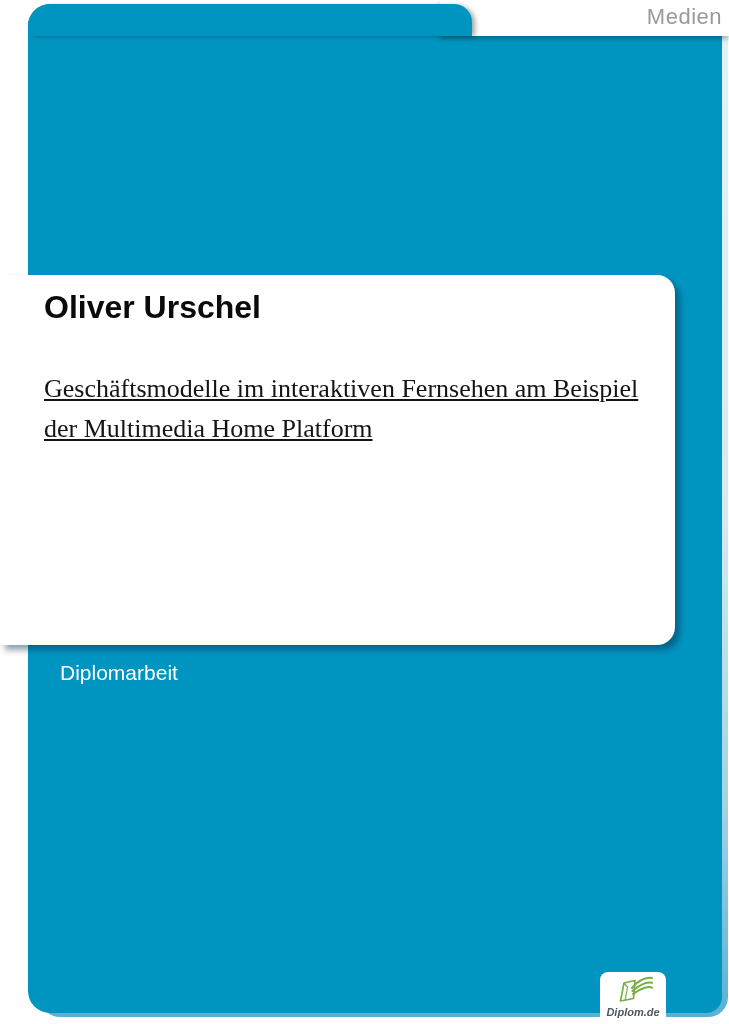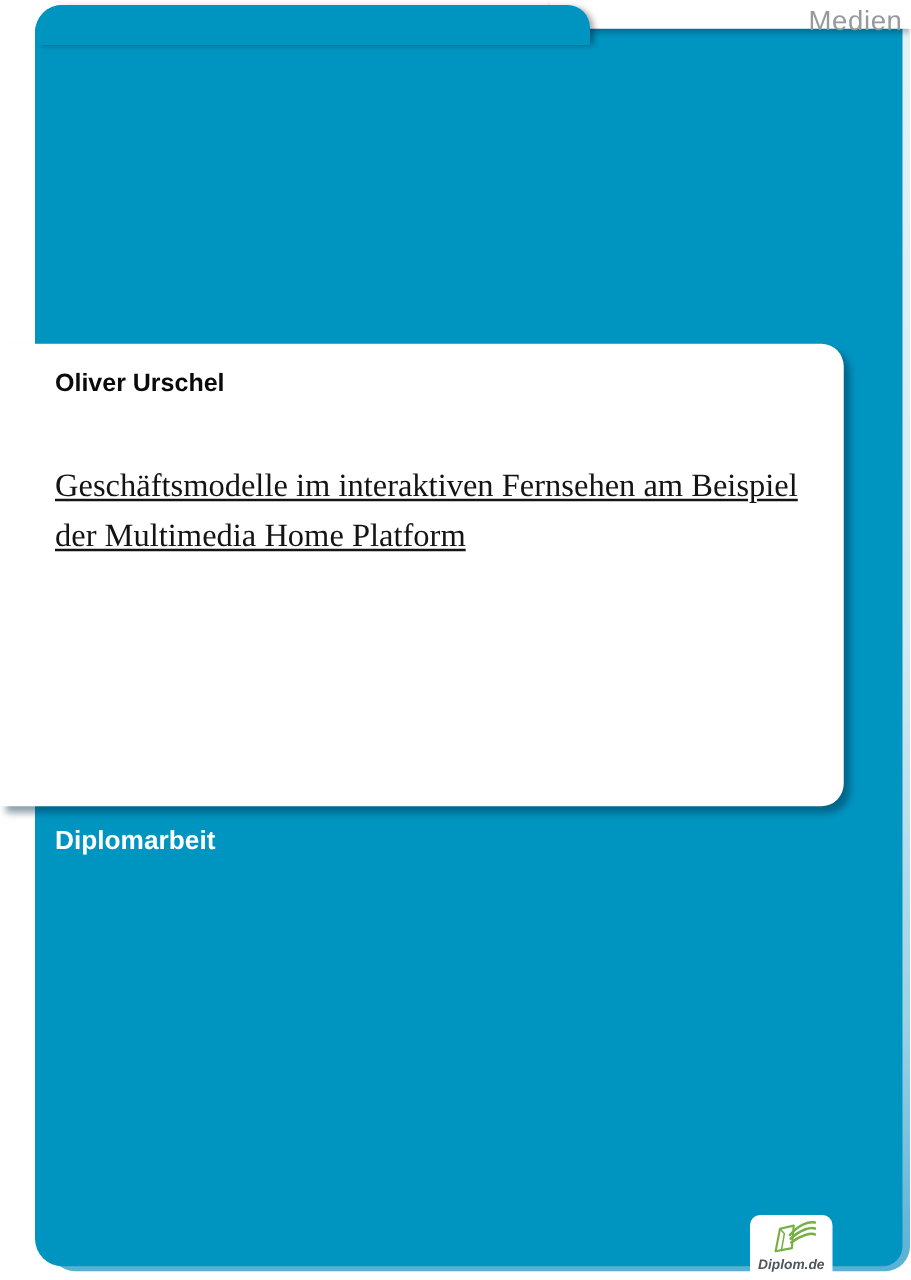--- a/index.html
+++ b/index.html
@@ -17,21 +17,21 @@
     background:linear-gradient(180deg,#e4f2f8 0%,#d3eaf3 50%,#9ed2e5 80%,#58b1d4 100%);
     z-index:1;
   }
   .teal-panel{
     position:absolute;left:28px;top:4px;width:694px;height:1009px;
     background:#0095c1;
     border-radius:22px 14px 16px 22px;
     z-index:2;
   }
   .header-strip{
-    position:absolute;left:440px;right:0;top:0;height:23px;
+    position:absolute;left:440px;right:0;top:0;height:36px;
     background:#ffffff;
     box-shadow:0 3px 5px rgba(0,0,0,0.28);
     z-index:3;
   }
   .category-label{
     position:absolute;right:7px;top:4px;
     font-size:22px;color:#97999b;letter-spacing:0.5px;
   }
   .tab-corner{
     position:absolute;left:28px;top:4px;width:444px;height:32px;
@@ -43,32 +43,32 @@
   .title-card{
     position:absolute;left:0;top:275px;width:675px;height:370px;
     background:#ffffff;
     border-radius:0 18px 18px 0;
     box-shadow:5px 5px 6px rgba(0,45,70,0.45);
     z-index:5;
     box-sizing:border-box;
     padding:18px 0 0 44px;
   }
   .author{
-    font-size:20px;font-weight:bold;color:#0a0a0a;
+    font-size:32px;font-weight:bold;color:#0a0a0a;
     line-height:28px;margin:0 0 48px 0;
   }
   .book-title{
     font-family:"Liberation Serif", serif;
     font-weight:normal;
     font-size:26px;line-height:40px;color:#141414;
     max-width:608px;margin:0;text-decoration:underline;
   }
   .doc-type{
-    position:absolute;left:44px;top:660px;
-    font-size:21px;font-weight:bold;color:#ffffff;
+    position:absolute;left:60px;top:660px;
+    font-size:21px;font-weight:normal;color:#ffffff;
     line-height:26px;
     z-index:6;
   }
   .logo-box{
     position:absolute;left:600px;top:972px;width:66px;height:52px;
     background:#ffffff;border-radius:8px 8px 0 0;
     z-index:6;
     display:flex;flex-direction:column;align-items:center;
   }
   .logo-box svg{margin-top:3px;}

